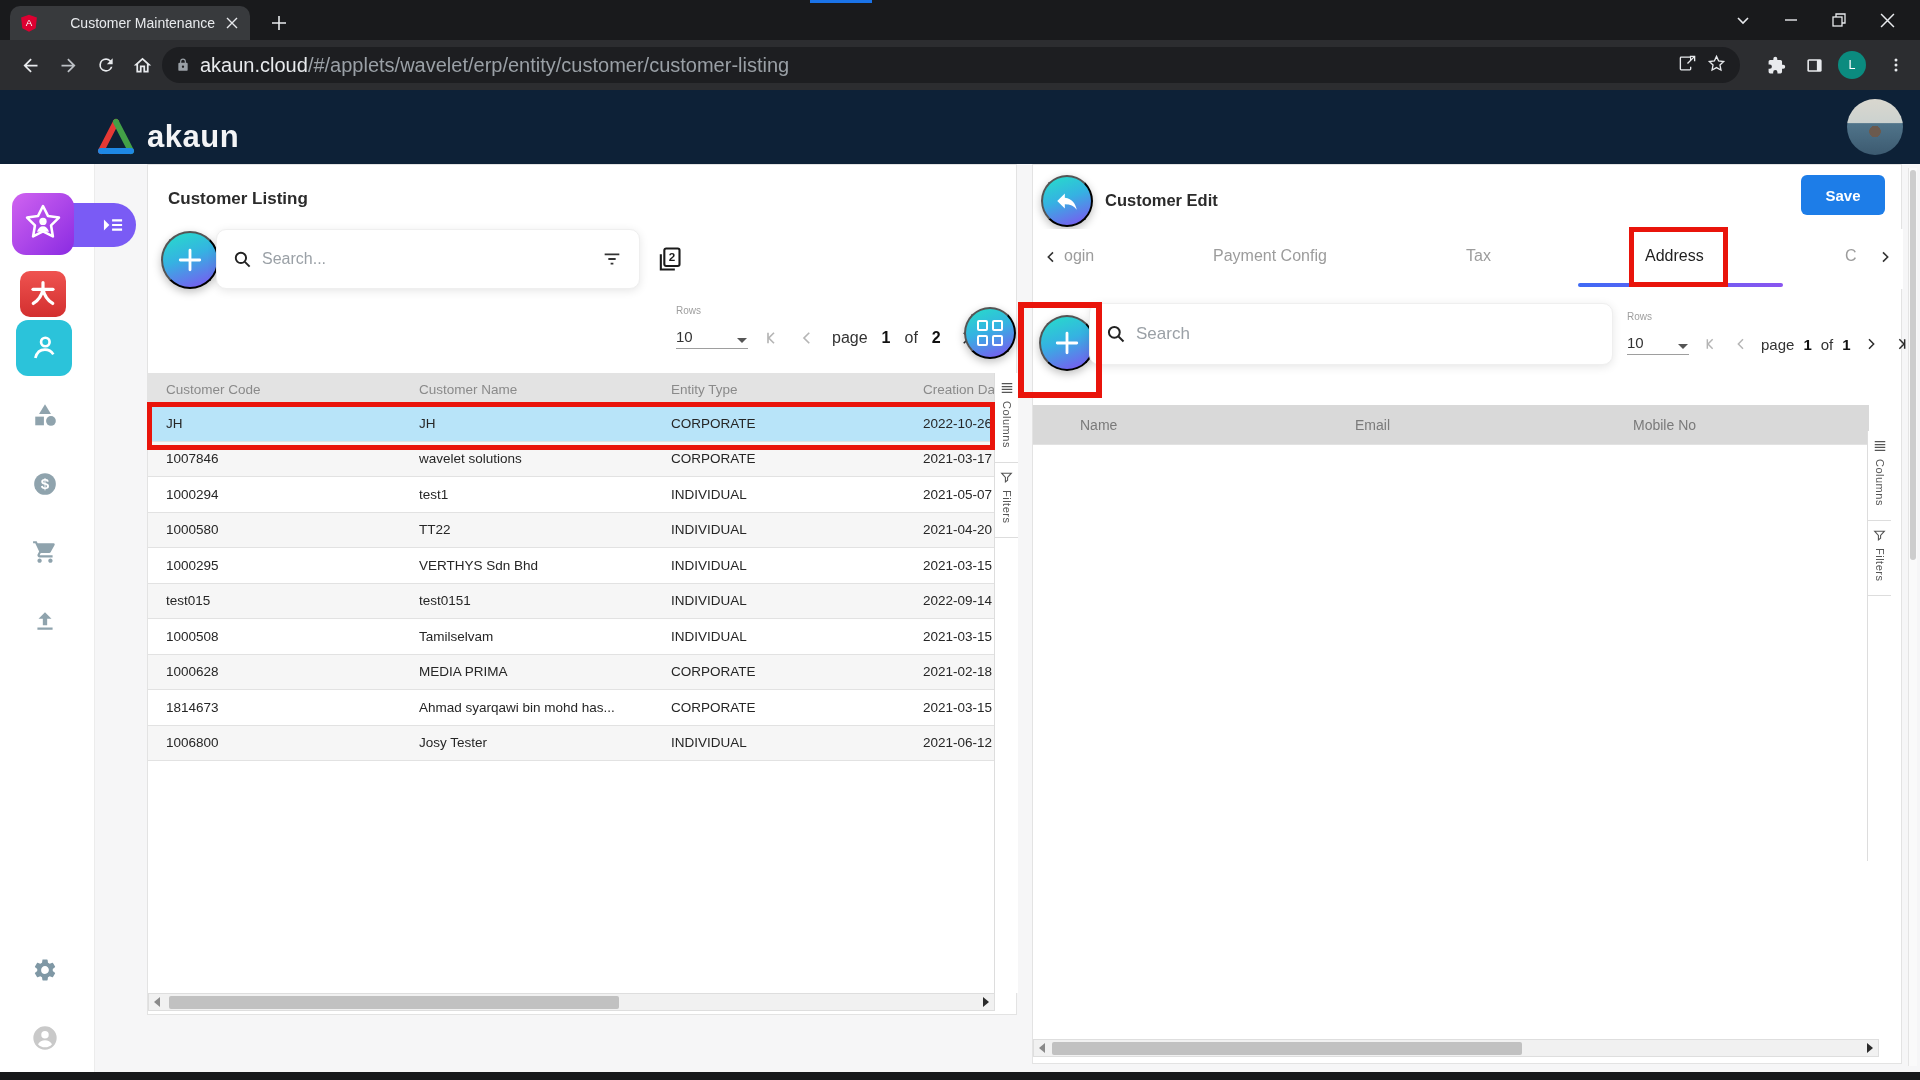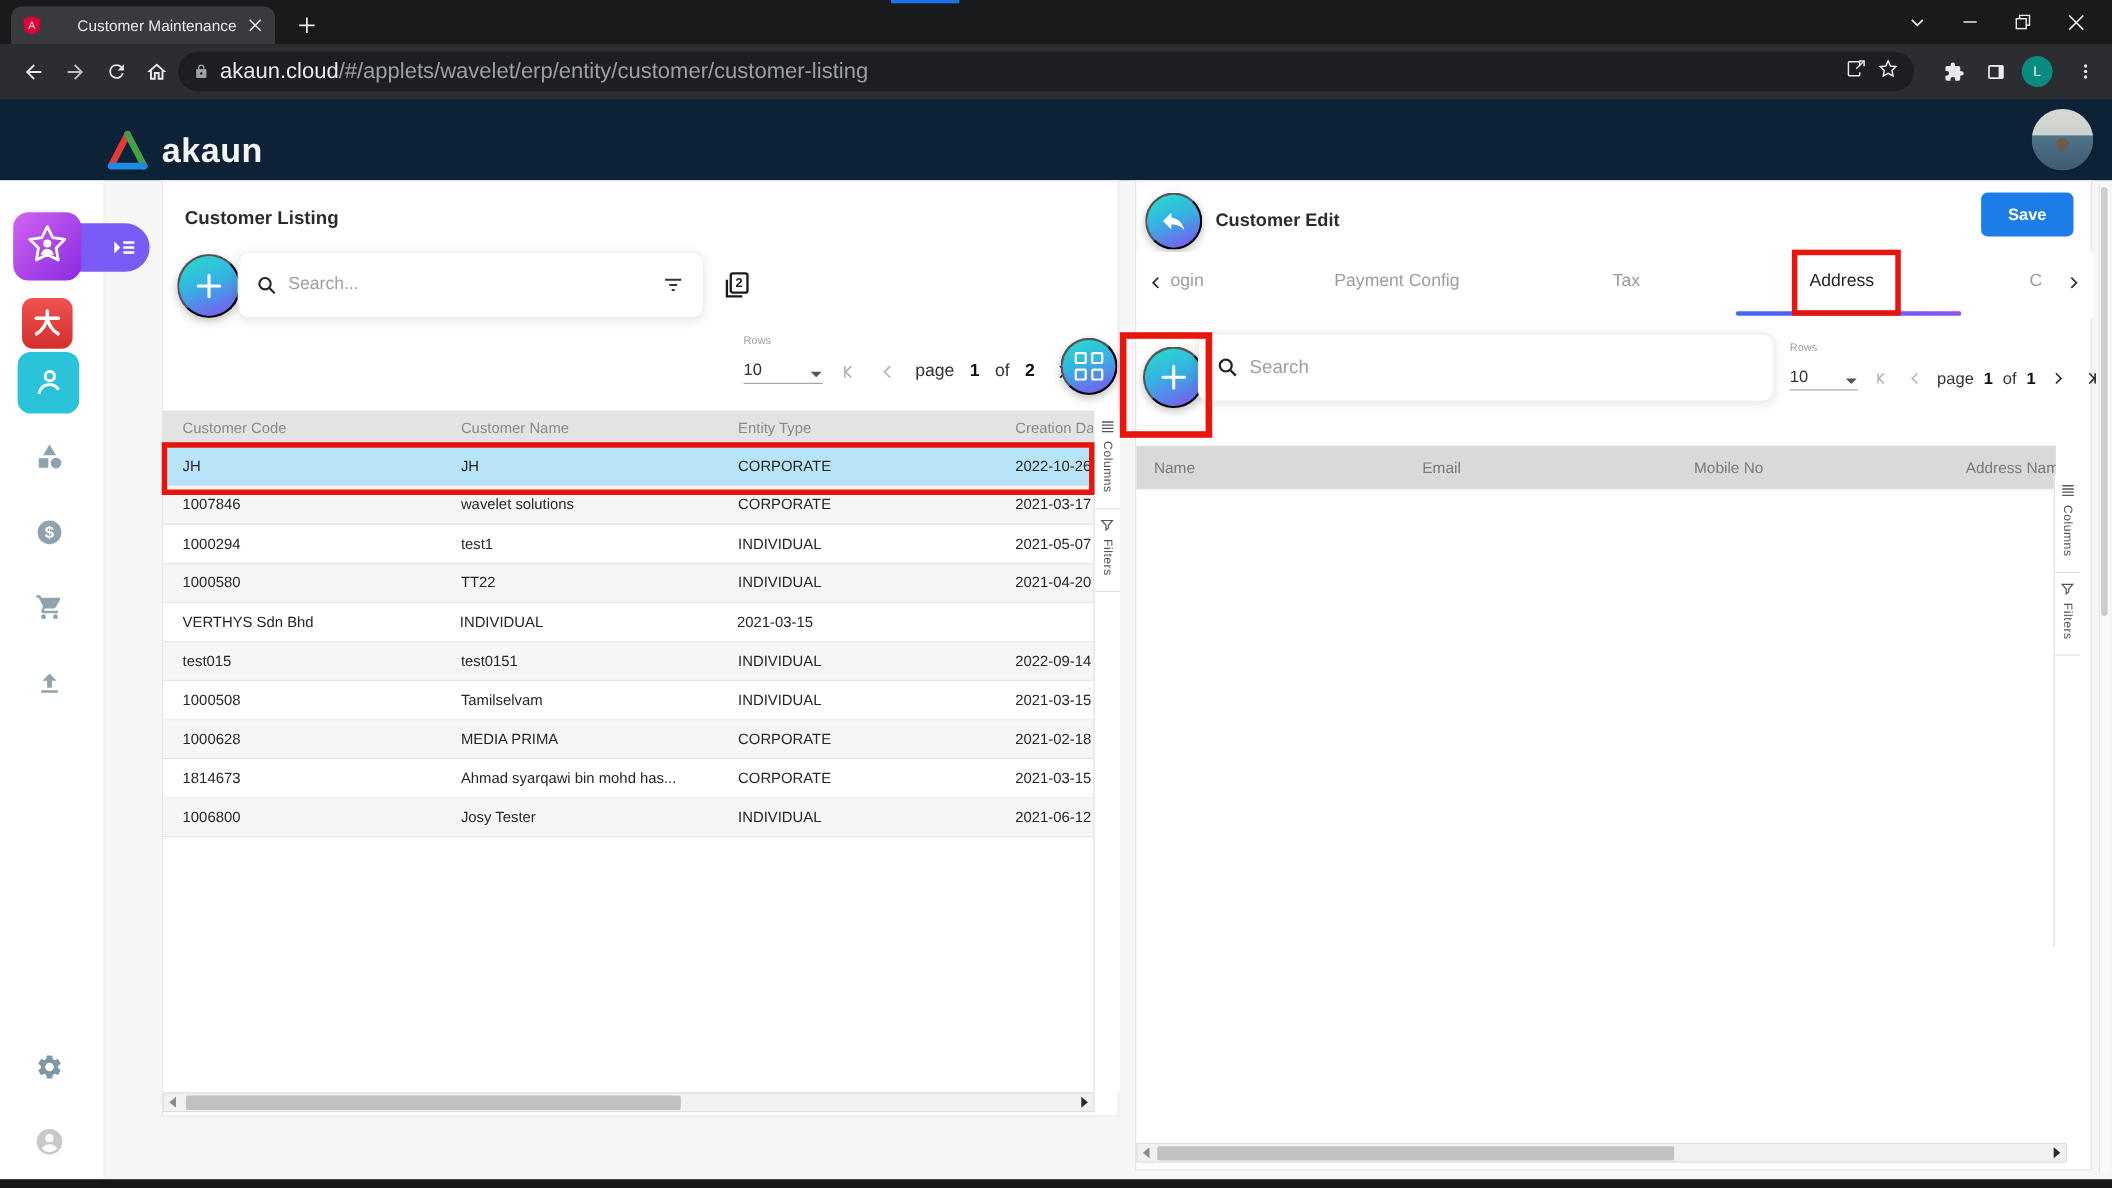--- a/index.html
+++ b/index.html
@@ -89,21 +89,21 @@
   .thead .th { font-size:13.5px; color:#8a8a8a; }
   .td { font-size:13.5px; color:#262626; }
   .lt .th,.lt .td { height:100%; display:flex; align-items:center; padding-left:18px; }
   .lt .c0{width:253px}.lt .c1{width:252px}.lt .c2{width:252px}.lt .c3{width:90px}
   .lt .thead{height:33px}.lt .trow{height:35.5px}.lt .thead.trow{height:33px}
   .lt .trow:nth-child(odd):not(.thead){background:#f6f6f6;}
   .lt .trow.sel { background:#b8e4f9 !important; }
   .rt .th,.rt .td { height:100%; display:flex; align-items:center; padding-left:16px; }
   .rt .c0{width:244px}.rt .c1{width:247px}.rt .c2{width:247px}.rt .c3{width:98px}
   .rt .thead{height:38px; background:#d9d9d9;} .rt .trow{height:40px;}
-  .rt .thead .th { color:#7a7a7a; font-size:14px; }
+  .rt .thead .th { color:#7a7a7a; font-size:14px;margin-left:31px; }
 
   .strip { position:absolute; width:24px; border-left:1px solid #ddd; background:#fff; }
   .striptab { display:flex; flex-direction:column; align-items:center; gap:6px; padding:8px 0 14px 0;
               border-bottom:1px solid #ddd; }
   .striptab span { writing-mode:vertical-rl; font-size:11px; color:#555; letter-spacing:.5px; }
 
   .hscroll { position:absolute; height:18px; background:#f1f1f1; border:1px solid #dedede;
              display:flex; align-items:center; }
   .harrow { width:16px; height:16px; display:flex; align-items:center; justify-content:center; flex:none; }
   .hthumb { position:absolute; top:2px; height:13px; background:#c1c1c1; border-radius:2px; }
@@ -404,20 +404,21 @@
             <div class="td c2">INDIVIDUAL</div>
             <div class="td c3">2021-05-07</div>
         </div>
         <div class="trow">
           <div class="td c0">1000580</div>
             <div class="td c1">TT22</div>
             <div class="td c2">INDIVIDUAL</div>
             <div class="td c3">2021-04-20</div>
         </div>
         <div class="trow">
+          <div class="td c0">1000295</div>
             <div class="td c1">VERTHYS Sdn Bhd</div>
             <div class="td c2">INDIVIDUAL</div>
             <div class="td c3">2021-03-15</div>
         </div>
         <div class="trow">
           <div class="td c0">test015</div>
             <div class="td c1">test0151</div>
             <div class="td c2">INDIVIDUAL</div>
             <div class="td c3">2022-09-14</div>
         </div>

